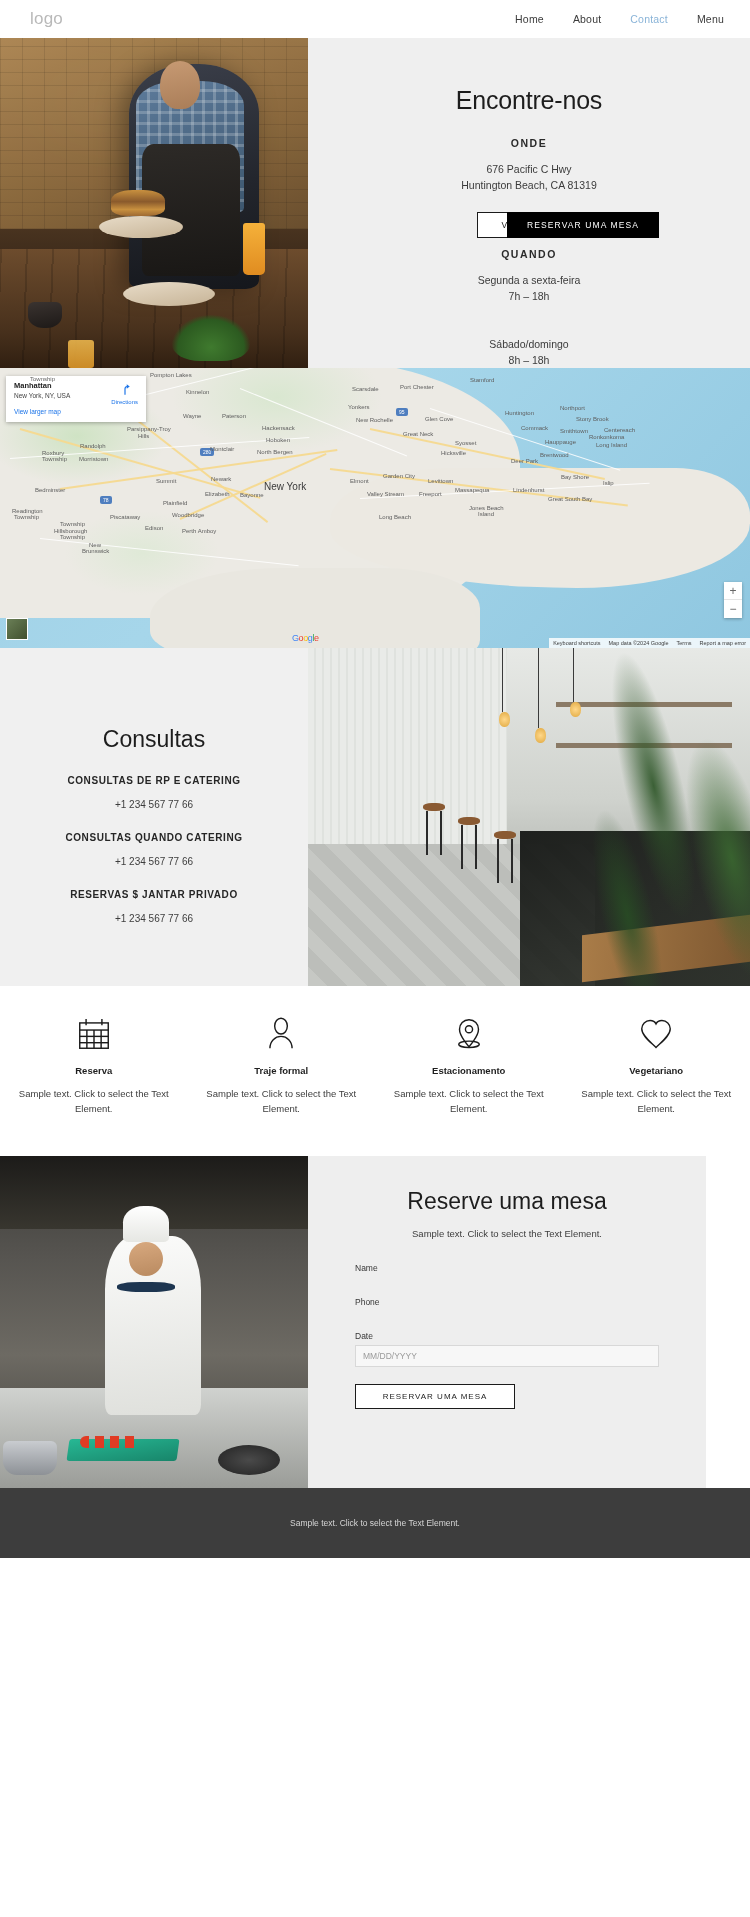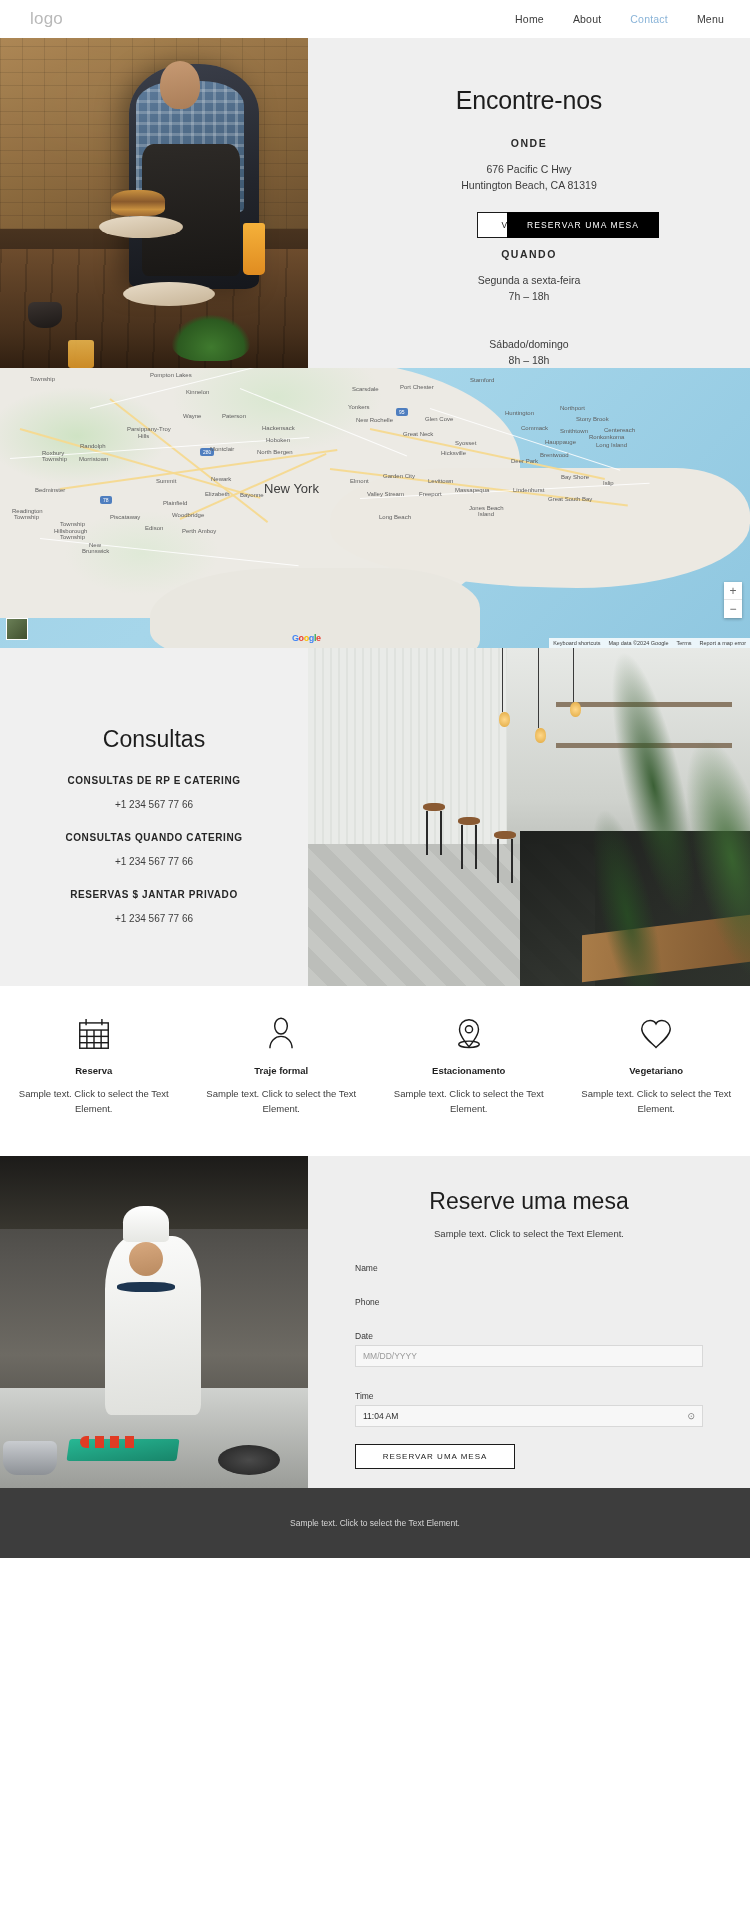--- a/index.html
+++ b/index.html
@@ -249,35 +249,35 @@
   .map-attr {
     position: absolute; right: 0; bottom: 0;
     display: flex; gap: 0; font-size: 5.5px; color: #3c3c3c;
   }
   .map-attr span {
     background: rgba(255,255,255,0.82);
     padding: 2px 4px;
   }
   .map-gl {
     position: absolute; left: 292px; bottom: 5px;
-    font-size: 9px; color: #555; font-weight: 700;
+    font-size: 9px; color: #555; font-weight: 400;
     letter-spacing: -0.4px;
   }
   .map-gl .b { color: #4285f4; } .map-gl .r { color: #ea4335; }
   .map-gl .y { color: #fbbc05; } .map-gl .g { color: #34a853; }
   .map-thumb {
     position: absolute; left: 6px; bottom: 8px;
     width: 22px; height: 22px;
     background: linear-gradient(135deg,#6a7f56,#41502f);
     border: 1px solid #fff;
   }
   .map-label {
     position: absolute; font-size: 6px; color: #5e5e5e;
   }
-  .map-label.city { font-size: 13px; color: #3b3b3b; font-weight: 500; }
+  .map-label.city { font-size: 10px; color: #3b3b3b; font-weight: 500; }
   .shield {
     position: absolute; background: #4f7ebf; color: #fff;
     font-size: 5px; padding: 1px 3px; border-radius: 2px;
   }
 
   
   .consult { display: flex; width: 750px; height: 338px; }
   .consult-left {
     width: 308px; background: #f0f0f0;
     display: flex; flex-direction: column; align-items: center;
@@ -357,21 +357,21 @@
   .bp-board { position:absolute; left:22%; bottom:8%; width:110px; height:22px;
     background: linear-gradient(170deg,#27b894,#18856a); border-radius:3px; transform: skewX(-8deg); }
   .bp-toms { position:absolute; left:26%; bottom:12%; width:60px; height:12px;
     background: repeating-linear-gradient(90deg,#e03b24 0 9px, transparent 9px 15px); border-radius:6px; }
   .bp-pan { position:absolute; right:9%; bottom:4%; width:62px; height:30px;
     background: radial-gradient(ellipse,#4a4a4a,#222); border-radius:50%; }
   .bp-pot { position:absolute; left:1%; bottom:4%; width:54px; height:34px;
     background: linear-gradient(180deg,#c9ccd0,#8d9196); border-radius:6px 6px 14px 14px; }
 
   .book-form {
-    width: 442px; background: #eeeeee;
+    width: 398px; background: #eeeeee;
     padding: 32px 47px 0 47px;
   }
   .book-title { font-size: 23px; font-weight: 400; color:#1d1d1d; text-align:center; }
   .book-sub { font-size: 9.5px; color:#3d3d3d; text-align:center; margin-top: 13px; }
   .fld { margin-top: 24px; }
   .fld-label { font-size: 8.5px; color:#363636; margin-bottom: 4px; }
   .fld-input {
     width: 100%; height: 22px; background:#f7f7f7;
     border: 1px solid #d8d8d8; font-size: 8.5px; color:#9a9a9a;
     padding: 0 7px; display:flex; align-items:center;
@@ -464,20 +464,32 @@
   <div class="road w" style="left:40px; top:170px; width:260px; transform:rotate(6deg);"></div>
   <div class="road w" style="left:360px; top:130px; width:290px; transform:rotate(-3deg);"></div>
   <div class="road w" style="left:240px; top:20px; width:180px; transform:rotate(22deg);"></div>
   <div class="road w" style="left:90px;  top:40px; width:220px; transform:rotate(-14deg);"></div>
   <div class="road w" style="left:430px; top:40px; width:200px; transform:rotate(18deg);"></div>
 
   <span class="shield" style="left:200px; top:80px;">280</span>
   <span class="shield" style="left:396px; top:40px;">95</span>
   <span class="shield" style="left:100px; top:128px;">78</span>
 
+  <div class="map-card">
+    <div class="map-card-title">Manhattan</div>
+    <div class="map-card-sub">New York, NY, USA</div>
+    <div class="map-card-larger">View larger map</div>
+    <div class="map-card-dirs">
+      <svg width="14" height="14" viewBox="0 0 24 24">
+        <path d="M12 20V10a4 4 0 0 1 4-4h3" fill="none" stroke="#1a73e8" stroke-width="2"></path>
+        <path d="M15 2l5 4-5 4z" fill="#1a73e8"></path>
+      </svg>
+      <span>Directions</span>
+    </div>
+  </div>
 
   <div class="map-zoom">
     <div>+</div>
     <div>−</div>
   </div>
 
   <div class="map-thumb"></div>
 
   <div class="map-gl">
     <span class="b">G</span><span class="r">o</span><span class="y">o</span><span class="b">g</span><span class="g">l</span><span class="r">e</span>
@@ -678,27 +690,20 @@
 
     <div class="fld">
       <div class="fld-label">Phone</div>
     </div>
 
     <div class="fld">
       <div class="fld-label">Date</div>
       <div class="fld-input">MM/DD/YYYY</div>
     </div>
 
-    <div class="fld">
-      <div class="fld-label">Time</div>
-      <div class="fld-input filled">
-        <span>11:04 AM</span>
-        <span class="clock">⊙</span>
-      </div>
-    </div>
 
     <div class="book-btn">RESERVAR UMA MESA</div>
   </div>
 </div>
 
 <div class="footer">
   <div class="footer-text">Sample text. Click to select the Text Element.</div>
 </div>
 
 </body></html>

